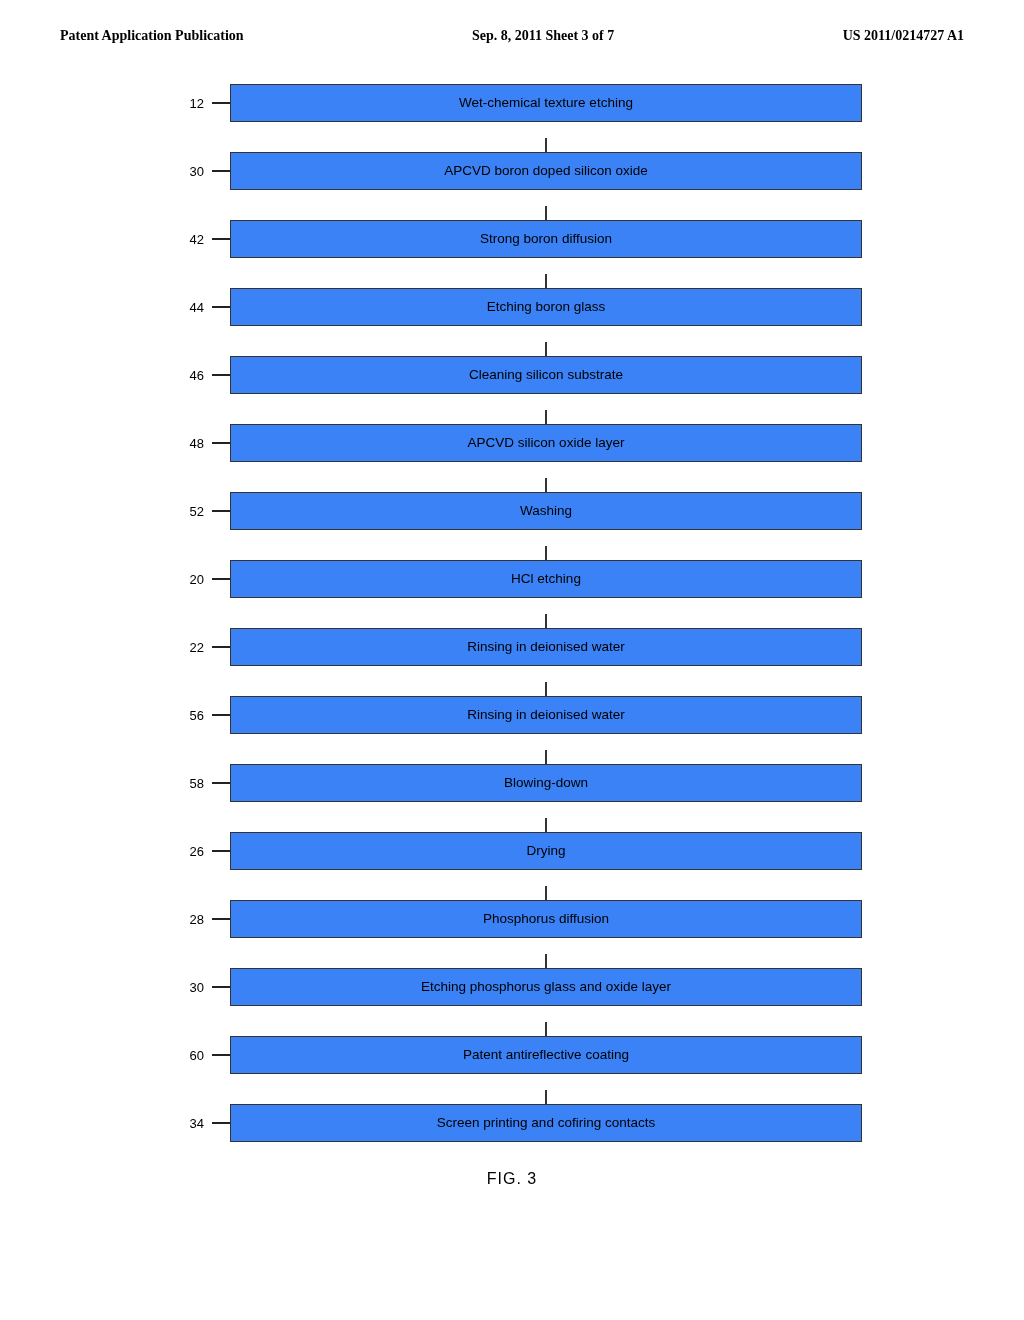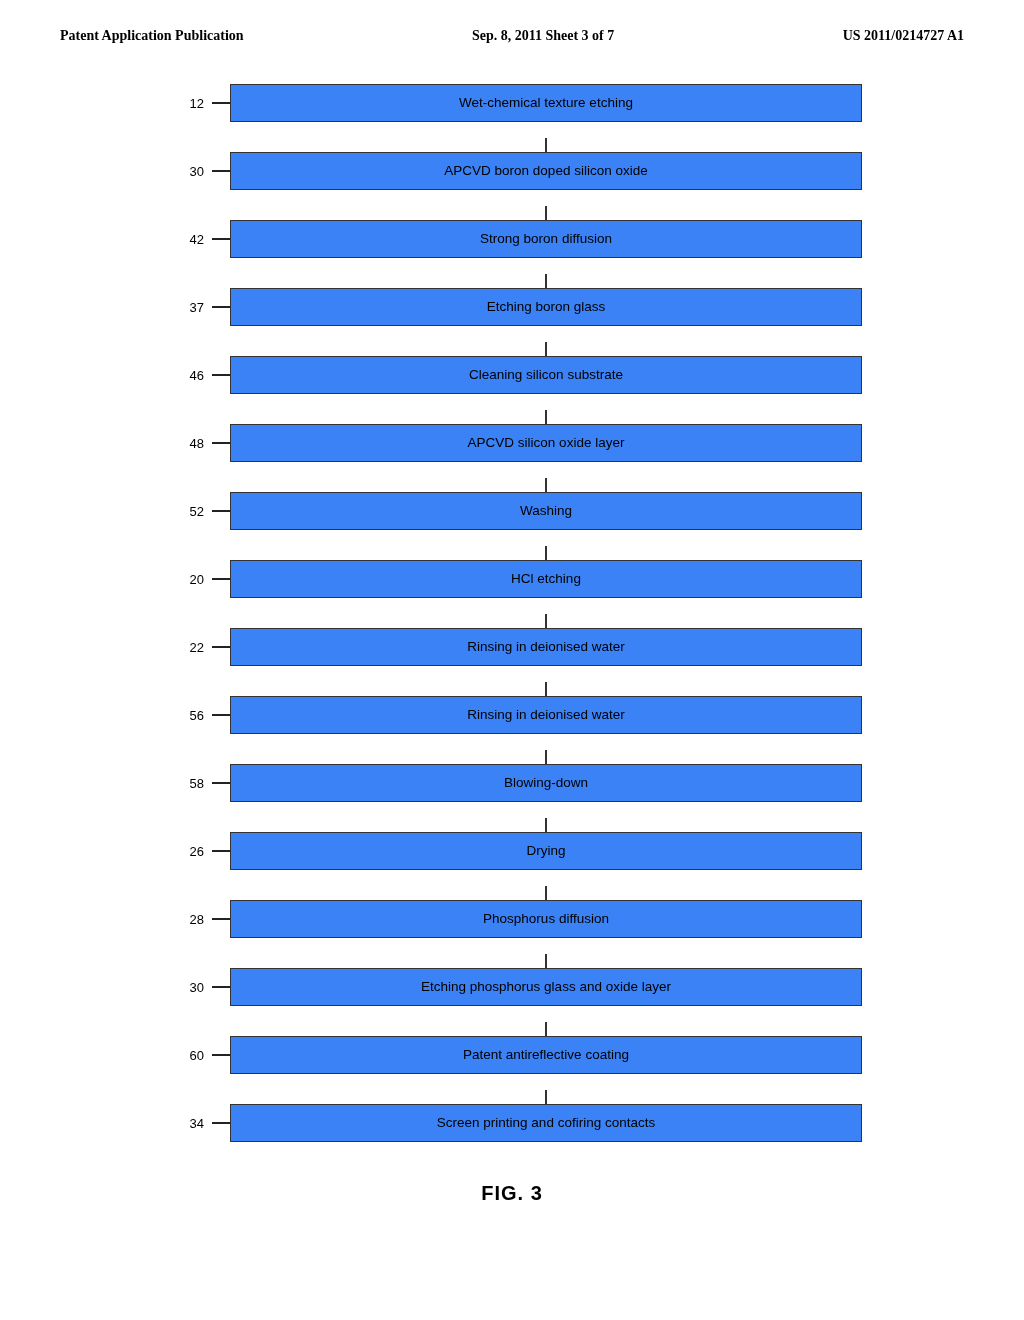--- a/index.html
+++ b/index.html
@@ -70,23 +70,23 @@
       background: #3b82f6;
       min-height: 38px;
       display: flex;
       align-items: center;
       justify-content: center;
       line-height: 1.3;
     }
 
     .fig-caption {
       text-align: center;
-      font-size: 20px;
-      font-weight: bold;
-      margin-top: 24px;
+      font-size: 16px;
+      font-weight: normal;
+      margin-top: 12px;
       font-family: Arial, sans-serif;
       letter-spacing: 1px;
     }
 
     
     .step-group {
       display: flex;
       flex-direction: column;
       width: 100%;
       align-items: stretch;
@@ -144,21 +144,21 @@
           <div class="step-connector-h"></div>
           <div class="step-box">Strong boron diffusion</div>
         </div>
         <div class="vline-row" style="display: flex; width: 100%;">
           <div style="width: 383px; flex-shrink: 0;"></div>
           <div class="vline-bar"></div>
         </div>
       </div>
       <div class="step-group">
         <div class="step-row">
-          <div class="step-label">37</div>
+          <div class="step-label">44</div>
           <div class="step-connector-h"></div>
           <div class="step-box">Etching boron glass</div>
         </div>
         <div class="vline-row" style="display: flex; width: 100%;">
           <div style="width: 383px; flex-shrink: 0;"></div>
           <div class="vline-bar"></div>
         </div>
       </div>
       <div class="step-group">
         <div class="step-row">

